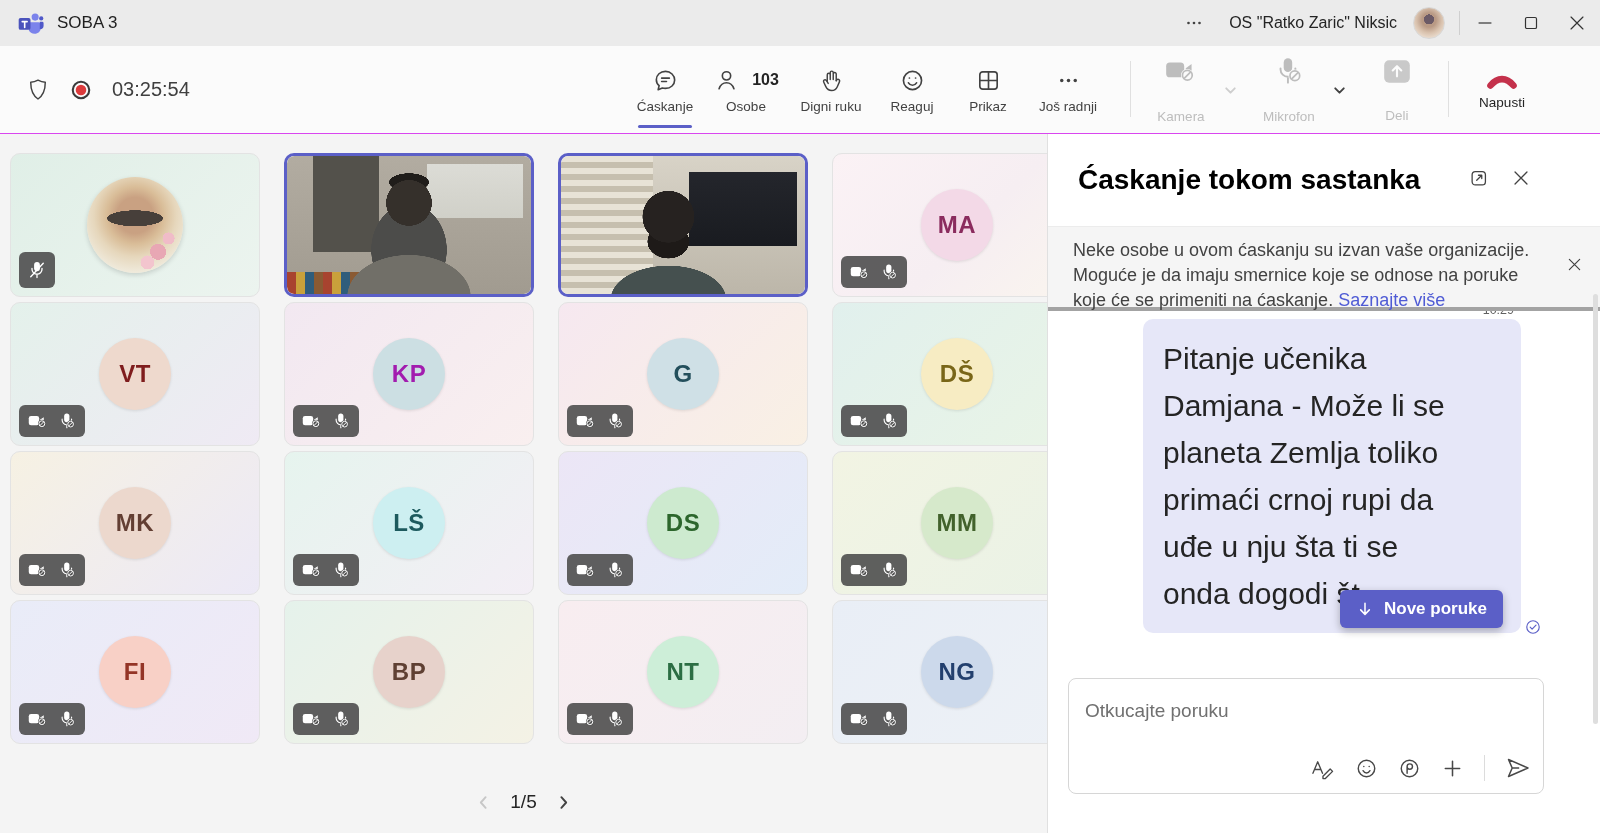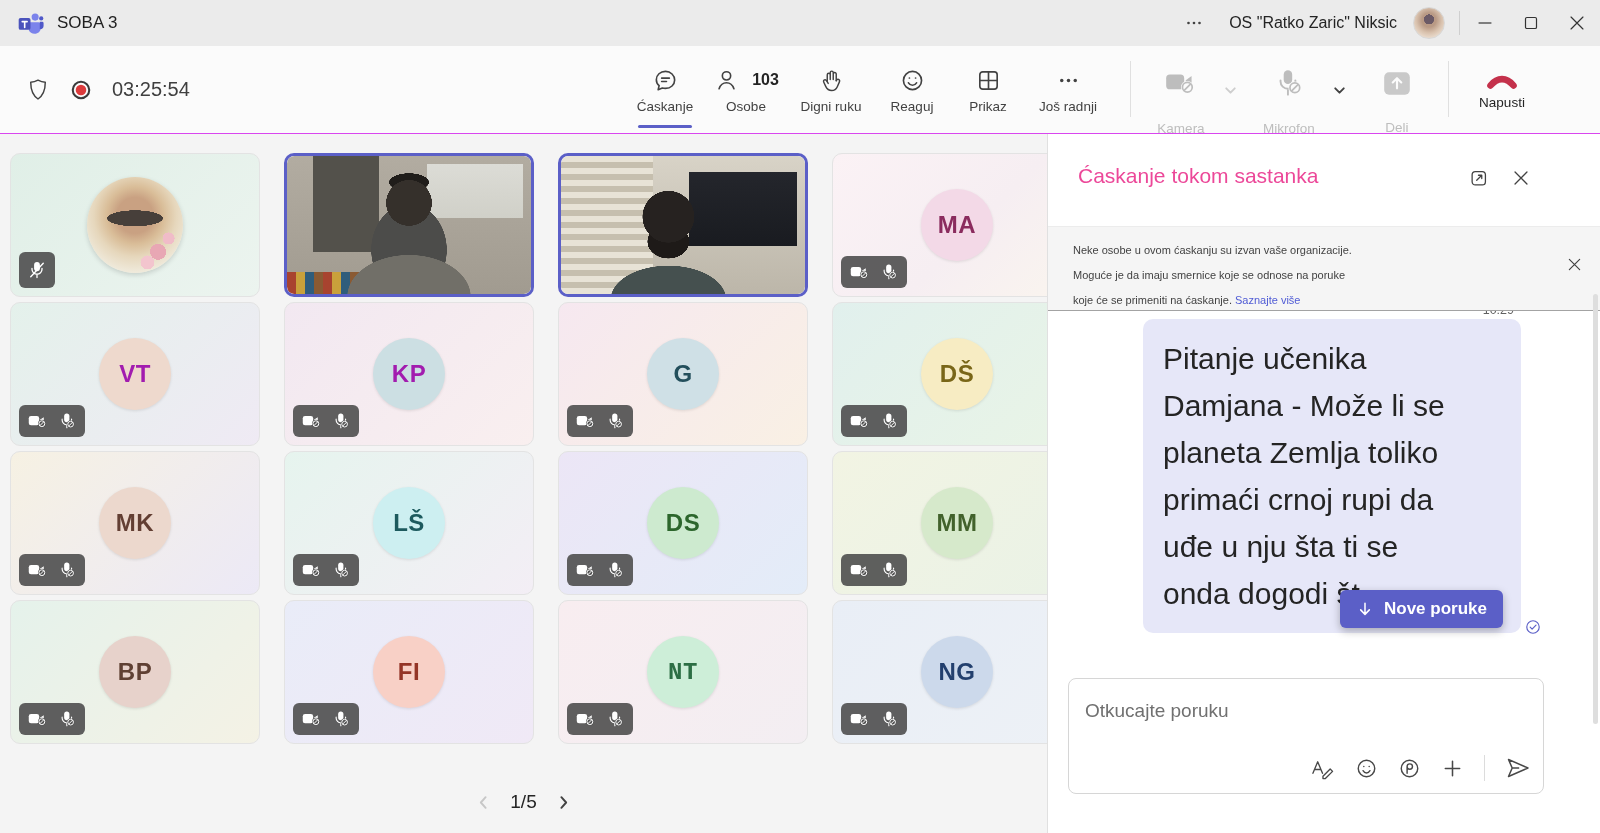--- a/index.html
+++ b/index.html
@@ -28,21 +28,21 @@
   .timer{font-size:20px;color:#3f3f3f;}
   .tabs{position:absolute;left:626px;top:0;height:100%;display:flex;}
   .tab{display:flex;flex-direction:column;align-items:center;justify-content:center;gap:4px;
        position:relative;color:#424242;}
   .tab .trow{display:flex;align-items:center;gap:12px;height:30px;text-align:center;}
   .tab .tlabel{font-size:13.5px;}
   .tab .tbadge{font-size:16px;font-weight:700;color:#242424;}
   .tab.active::after{content:"";position:absolute;bottom:5px;left:50%;transform:translateX(-50%);
        width:54px;height:3px;border-radius:2px;background:var(--accent);}
   .vdiv{position:absolute;top:15px;height:56px;width:1px;background:#e0e0e0;}
-  .dev{position:absolute;top:12px;height:100%;display:flex;flex-direction:column;align-items:center;
+  .dev{position:absolute;top:0;height:100%;display:flex;flex-direction:column;align-items:center;
        justify-content:center;gap:22px;color:#bdbdbd;}
   .dev .dlabel{font-size:13.5px;color:#bdbdbd;}
   .chev{position:absolute;top:36px;display:flex;}
   .leave{position:absolute;left:1462px;top:0;height:100%;width:80px;display:flex;flex-direction:column;
        align-items:center;justify-content:center;gap:3px;}
   .leave .dlabel{font-size:13.5px;color:#242424;}
 
   
   .stage{position:absolute;top:134px;left:0;width:1047px;bottom:0;background:#f4f4f4;}
   .tiles{position:absolute;top:19px;left:10px;display:grid;
@@ -85,26 +85,26 @@
     background-position:0 0,0 0,0 0,128px 16px,0 0,0 0;
     background-size:100% 100%,100% 100%,100% 100%,108px 74px,92px 100%,100% 100%;}
   .pager{position:absolute;left:0;width:100%;bottom:20px;display:flex;align-items:center;
          justify-content:center;gap:18px;}
   .pager .plabel{font-size:19px;color:#242424;}
   .pchev{display:flex;color:#424242;}
   .pchev.disabled{color:#c7c7c7;}
 
   
   .chat{position:absolute;top:134px;left:1047px;right:0;bottom:0;background:#fff;border-left:1px solid #e0e0e0;}
-  .chat-title{position:absolute;left:30px;top:30px;font-size:21px;font-weight:400;color:#ec4899;}
+  .chat-title{position:absolute;left:30px;top:30px;font-size:28px;font-weight:700;color:#000000;}
   .popout-btn{position:absolute;left:420px;top:33px;color:#424242;display:flex;}
   .chatclose-btn{position:absolute;left:462px;top:33px;color:#424242;display:flex;}
   .banner{position:absolute;top:92px;left:0;right:0;height:85px;background:#f5f5f5;
-          border-top:1px solid #ececec;border-bottom:1px solid #a3a3a3;box-sizing:border-box;
-          padding:11px 60px 0 25px;font-size:11px;line-height:25px;color:#424242;white-space:pre-line;}
+          border-top:1px solid #ececec;border-bottom:4px solid #a3a3a3;box-sizing:border-box;
+          padding:11px 60px 0 25px;font-size:18px;line-height:25px;color:#424242;white-space:pre-line;}
   .banner .blink{color:var(--link);cursor:pointer;}
   .banner-close{position:absolute;right:16px;top:121px;color:#424242;display:flex;}
   .ts-clip{position:absolute;top:177px;right:86px;height:8px;overflow:hidden;font-size:12.5px;color:#616161;}
   .ts-clip span{display:block;margin-top:-8px;}
   .bubble{position:absolute;top:185px;left:95px;width:378px;height:314px;background:var(--bubble);
           border-radius:10px;padding:16px 20px;box-sizing:border-box;font-size:30px;line-height:47px;
           color:#242424;white-space:pre-line;overflow:hidden;}
   .newmsg{position:absolute;top:456px;left:292px;height:38px;display:flex;align-items:center;gap:10px;
           background:var(--accent);color:#fff;border-radius:6px;padding:0 16px;font-size:17px;
           font-weight:700;box-shadow:0 3px 8px rgba(0,0,0,.28);}
@@ -350,21 +350,21 @@
                 <rect x="8.2" y="2" width="7" height="11.5" rx="3.5" fill="#fff"></rect>
                 <path d="M5.5 9.5v1.2a6.3 6.3 0 0012.6 0V9.5M11.8 17v4" fill="none" stroke="#fff" stroke-width="1.5" stroke-linecap="round"></path>
                 <circle cx="16.8" cy="16.2" r="5" fill="#555"></circle>
                 <circle cx="16.8" cy="16.2" r="3.8" fill="none" stroke="#fff" stroke-width="1.3"></circle>
                 <path d="M14.2 18.8l5.2-5.2" stroke="#fff" stroke-width="1.3"></path>
               </svg>
             </span>
           </div>
         </div>
         <div class="tile" style="background: linear-gradient(135deg, rgb(228, 241, 235), rgb(239, 234, 244));">
-          <div class="p-circle" style="background: rgb(238, 217, 205); color: #a21caf;">VT</div>
+          <div class="p-circle" style="background: rgb(238, 217, 205); color: #7f1d1d;">VT</div>
           <div class="chip">
             <span style="display: flex;">
               <svg width="20" height="16" viewBox="0 0 26 20">
                 <rect x="1" y="3.5" width="13.5" height="12" rx="3" fill="#fff"></rect>
                 <path d="M15.5 8.5l5-3.5v9l-5-3.5z" fill="#fff"></path>
                 <circle cx="18" cy="13.5" r="5" fill="#555"></circle>
                 <circle cx="18" cy="13.5" r="3.8" fill="none" stroke="#fff" stroke-width="1.3"></circle>
                 <path d="M15.4 16.1l5.2-5.2" stroke="#fff" stroke-width="1.3"></path>
               </svg>
             </span>
@@ -533,20 +533,43 @@
               <svg width="18" height="18" viewBox="0 0 24 24">
                 <rect x="8.2" y="2" width="7" height="11.5" rx="3.5" fill="#fff"></rect>
                 <path d="M5.5 9.5v1.2a6.3 6.3 0 0012.6 0V9.5M11.8 17v4" fill="none" stroke="#fff" stroke-width="1.5" stroke-linecap="round"></path>
                 <circle cx="16.8" cy="16.2" r="5" fill="#555"></circle>
                 <circle cx="16.8" cy="16.2" r="3.8" fill="none" stroke="#fff" stroke-width="1.3"></circle>
                 <path d="M14.2 18.8l5.2-5.2" stroke="#fff" stroke-width="1.3"></path>
               </svg>
             </span>
           </div>
         </div>
+        <div class="tile" style="background: linear-gradient(135deg, rgb(233, 236, 248), rgb(240, 233, 246));">
+          <div class="p-circle" style="background: rgb(248, 208, 198); color: rgb(148, 53, 39);">FI</div>
+          <div class="chip">
+            <span style="display: flex;">
+              <svg width="20" height="16" viewBox="0 0 26 20">
+                <rect x="1" y="3.5" width="13.5" height="12" rx="3" fill="#fff"></rect>
+                <path d="M15.5 8.5l5-3.5v9l-5-3.5z" fill="#fff"></path>
+                <circle cx="18" cy="13.5" r="5" fill="#555"></circle>
+                <circle cx="18" cy="13.5" r="3.8" fill="none" stroke="#fff" stroke-width="1.3"></circle>
+                <path d="M15.4 16.1l5.2-5.2" stroke="#fff" stroke-width="1.3"></path>
+              </svg>
+            </span>
+            <span style="display: flex;">
+              <svg width="18" height="18" viewBox="0 0 24 24">
+                <rect x="8.2" y="2" width="7" height="11.5" rx="3.5" fill="#fff"></rect>
+                <path d="M5.5 9.5v1.2a6.3 6.3 0 0012.6 0V9.5M11.8 17v4" fill="none" stroke="#fff" stroke-width="1.5" stroke-linecap="round"></path>
+                <circle cx="16.8" cy="16.2" r="5" fill="#555"></circle>
+                <circle cx="16.8" cy="16.2" r="3.8" fill="none" stroke="#fff" stroke-width="1.3"></circle>
+                <path d="M14.2 18.8l5.2-5.2" stroke="#fff" stroke-width="1.3"></path>
+              </svg>
+            </span>
+          </div>
+        </div>
         <div class="tile" style="background: linear-gradient(135deg, rgb(229, 242, 235), rgb(244, 242, 229));">
           <div class="p-circle" style="background: rgb(231, 210, 203); color: rgb(95, 64, 51);">BP</div>
           <div class="chip">
             <span style="display: flex;">
               <svg width="20" height="16" viewBox="0 0 26 20">
                 <rect x="1" y="3.5" width="13.5" height="12" rx="3" fill="#fff"></rect>
                 <path d="M15.5 8.5l5-3.5v9l-5-3.5z" fill="#fff"></path>
                 <circle cx="18" cy="13.5" r="5" fill="#555"></circle>
                 <circle cx="18" cy="13.5" r="3.8" fill="none" stroke="#fff" stroke-width="1.3"></circle>
                 <path d="M15.4 16.1l5.2-5.2" stroke="#fff" stroke-width="1.3"></path>
@@ -556,45 +579,22 @@
               <svg width="18" height="18" viewBox="0 0 24 24">
                 <rect x="8.2" y="2" width="7" height="11.5" rx="3.5" fill="#fff"></rect>
                 <path d="M5.5 9.5v1.2a6.3 6.3 0 0012.6 0V9.5M11.8 17v4" fill="none" stroke="#fff" stroke-width="1.5" stroke-linecap="round"></path>
                 <circle cx="16.8" cy="16.2" r="5" fill="#555"></circle>
                 <circle cx="16.8" cy="16.2" r="3.8" fill="none" stroke="#fff" stroke-width="1.3"></circle>
                 <path d="M14.2 18.8l5.2-5.2" stroke="#fff" stroke-width="1.3"></path>
               </svg>
             </span>
           </div>
         </div>
-        <div class="tile" style="background: linear-gradient(135deg, rgb(233, 236, 248), rgb(240, 233, 246));">
-          <div class="p-circle" style="background: rgb(248, 208, 198); color: rgb(148, 53, 39);">FI</div>
-          <div class="chip">
-            <span style="display: flex;">
-              <svg width="20" height="16" viewBox="0 0 26 20">
-                <rect x="1" y="3.5" width="13.5" height="12" rx="3" fill="#fff"></rect>
-                <path d="M15.5 8.5l5-3.5v9l-5-3.5z" fill="#fff"></path>
-                <circle cx="18" cy="13.5" r="5" fill="#555"></circle>
-                <circle cx="18" cy="13.5" r="3.8" fill="none" stroke="#fff" stroke-width="1.3"></circle>
-                <path d="M15.4 16.1l5.2-5.2" stroke="#fff" stroke-width="1.3"></path>
-              </svg>
-            </span>
-            <span style="display: flex;">
-              <svg width="18" height="18" viewBox="0 0 24 24">
-                <rect x="8.2" y="2" width="7" height="11.5" rx="3.5" fill="#fff"></rect>
-                <path d="M5.5 9.5v1.2a6.3 6.3 0 0012.6 0V9.5M11.8 17v4" fill="none" stroke="#fff" stroke-width="1.5" stroke-linecap="round"></path>
-                <circle cx="16.8" cy="16.2" r="5" fill="#555"></circle>
-                <circle cx="16.8" cy="16.2" r="3.8" fill="none" stroke="#fff" stroke-width="1.3"></circle>
-                <path d="M14.2 18.8l5.2-5.2" stroke="#fff" stroke-width="1.3"></path>
-              </svg>
-            </span>
-          </div>
-        </div>
         <div class="tile" style="background: linear-gradient(135deg, rgb(248, 237, 240), rgb(243, 238, 242));">
-          <div class="p-circle" style="background: rgb(205, 238, 216); color: rgb(44, 110, 68); font-family: Liberation Mono, monospace;">NT</div>
+          <div class="p-circle" style="background: rgb(205, 238, 216); color: rgb(44, 110, 68);">NT</div>
           <div class="chip">
             <span style="display: flex;">
               <svg width="20" height="16" viewBox="0 0 26 20">
                 <rect x="1" y="3.5" width="13.5" height="12" rx="3" fill="#fff"></rect>
                 <path d="M15.5 8.5l5-3.5v9l-5-3.5z" fill="#fff"></path>
                 <circle cx="18" cy="13.5" r="5" fill="#555"></circle>
                 <circle cx="18" cy="13.5" r="3.8" fill="none" stroke="#fff" stroke-width="1.3"></circle>
                 <path d="M15.4 16.1l5.2-5.2" stroke="#fff" stroke-width="1.3"></path>
               </svg>
             </span>

